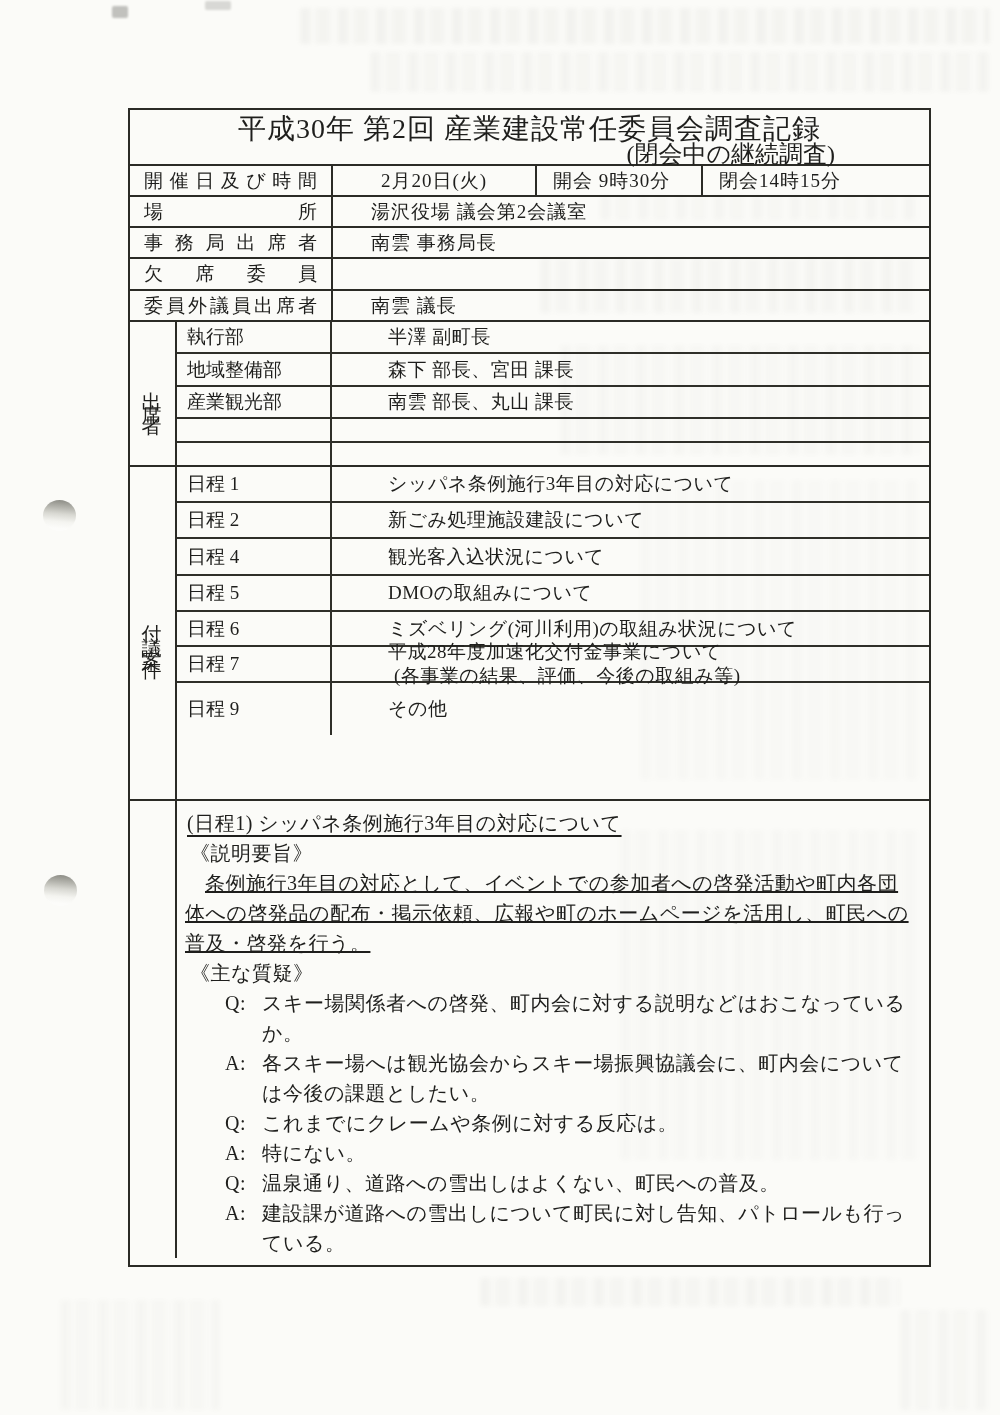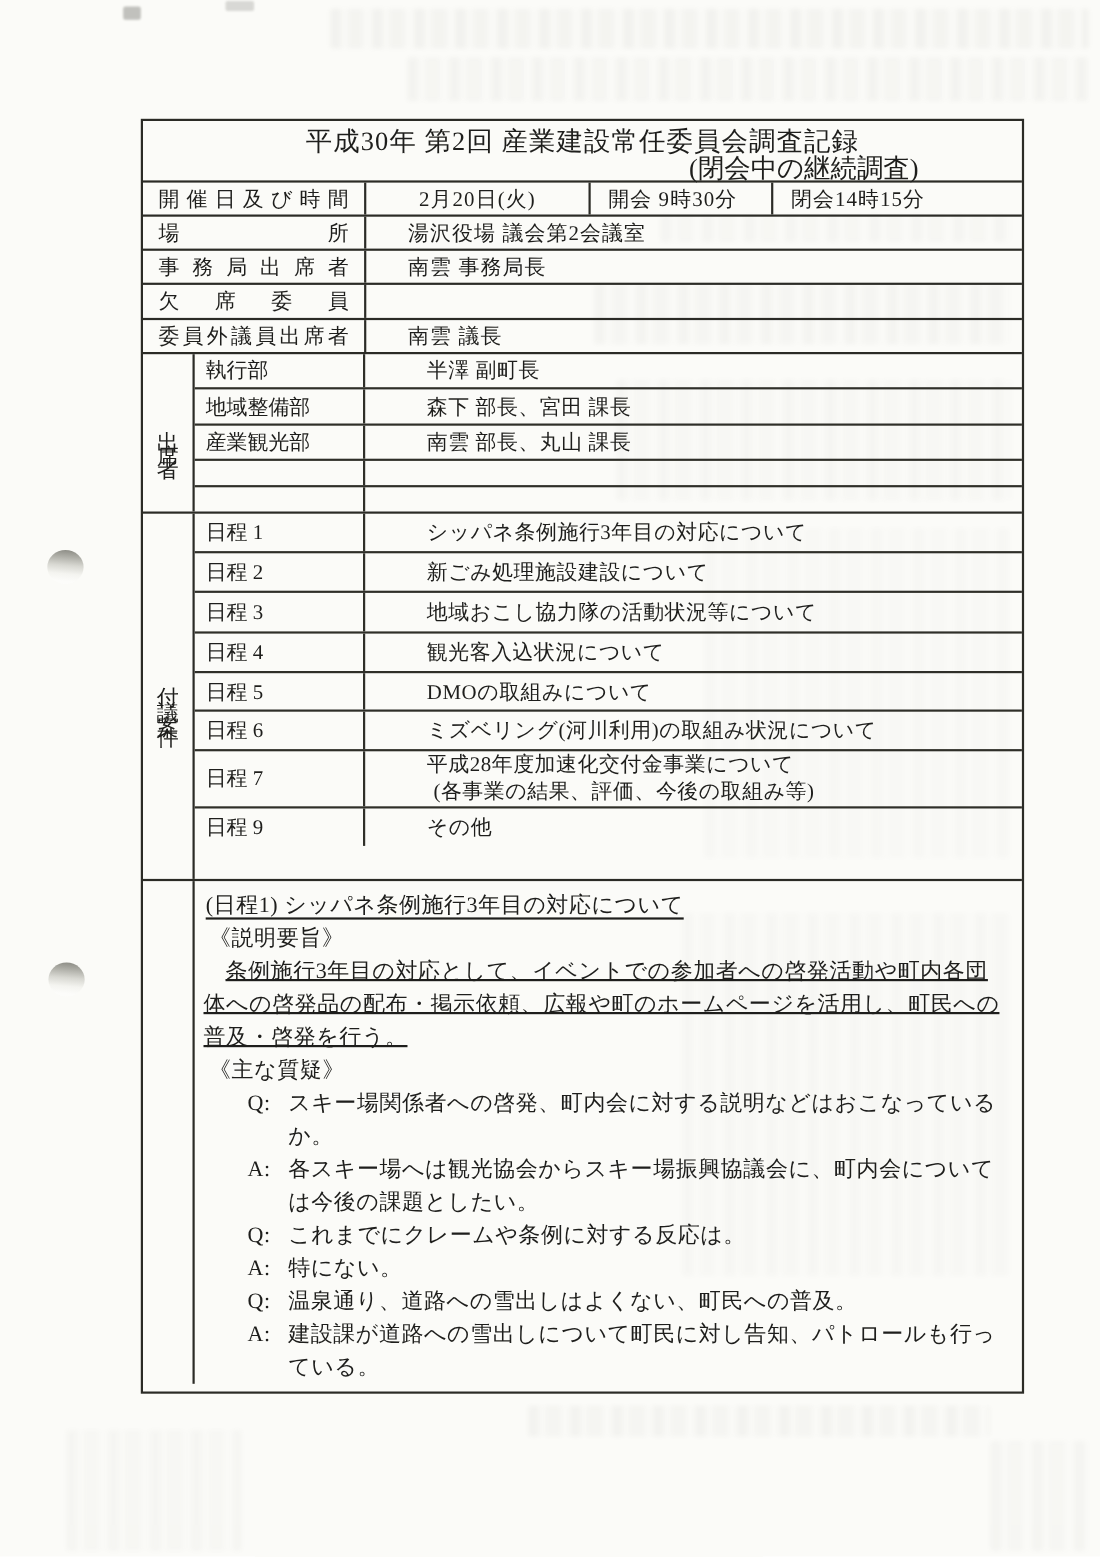--- a/index.html
+++ b/index.html
@@ -34,21 +34,21 @@
 
   
   .doc-table {
     position: absolute; left: 128px; top: 108px;
     width: 803px; height: 1159px;
     border: 2px solid #2b2b26;
     background: transparent;
     font-size: 19px;
   }
   .title-cell { height: 56px; border-bottom: 2px solid #2b2b26; padding-top: 6px; }
-  .title-line { text-align: center; font-size: 24px; letter-spacing: 1px; line-height: 26px; }
+  .title-line { text-align: center; font-size: 28px; letter-spacing: 1px; line-height: 26px; }
   .subtitle-line { text-align: right; padding-right: 94px; font-size: 24px; line-height: 24px; }
 
   .irow { display: flex; border-bottom: 2px solid #2b2b26; align-items: stretch; }
   .irow.h31 { height: 31px; } .irow.h32 { height: 32px; }
   .cell { display: flex; align-items: center; }
   .ilabel { width: 203px; border-right: 2px solid #2b2b26; padding: 0 14px; }
   .justify-chars { justify-content: space-between; }
   .c-date { width: 204px; border-right: 2px solid #2b2b26; justify-content: center; letter-spacing: 1px; }
   .c-open { width: 166px; border-right: 2px solid #2b2b26; padding-left: 16px; letter-spacing: 1px; }
   .c-close { flex: 1; padding-left: 16px; letter-spacing: 1px; }
@@ -210,24 +210,20 @@
       <div class="subrows">
         <div class="srow">
           <div class="dept">日程 1</div>
           <div class="names">シッパネ条例施行3年目の対応について</div>
         </div>
         <div class="srow">
           <div class="dept">日程 2</div>
           <div class="names">新ごみ処理施設建設について</div>
         </div>
         <div class="srow">
-          <div class="dept">日程 3</div>
-          <div class="names">地域おこし協力隊の活動状況等について</div>
-        </div>
-        <div class="srow">
           <div class="dept">日程 4</div>
           <div class="names">観光客入込状況について</div>
         </div>
         <div class="srow">
           <div class="dept">日程 5</div>
           <div class="names">DMOの取組みについて</div>
         </div>
         <div class="srow">
           <div class="dept">日程 6</div>
           <div class="names">ミズベリング(河川利用)の取組み状況について</div>

